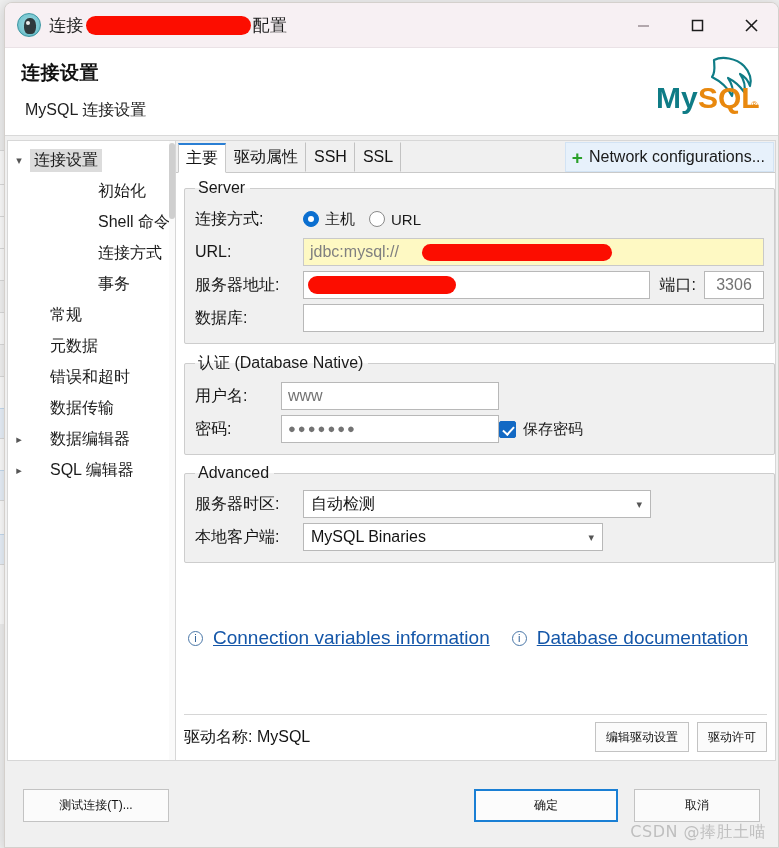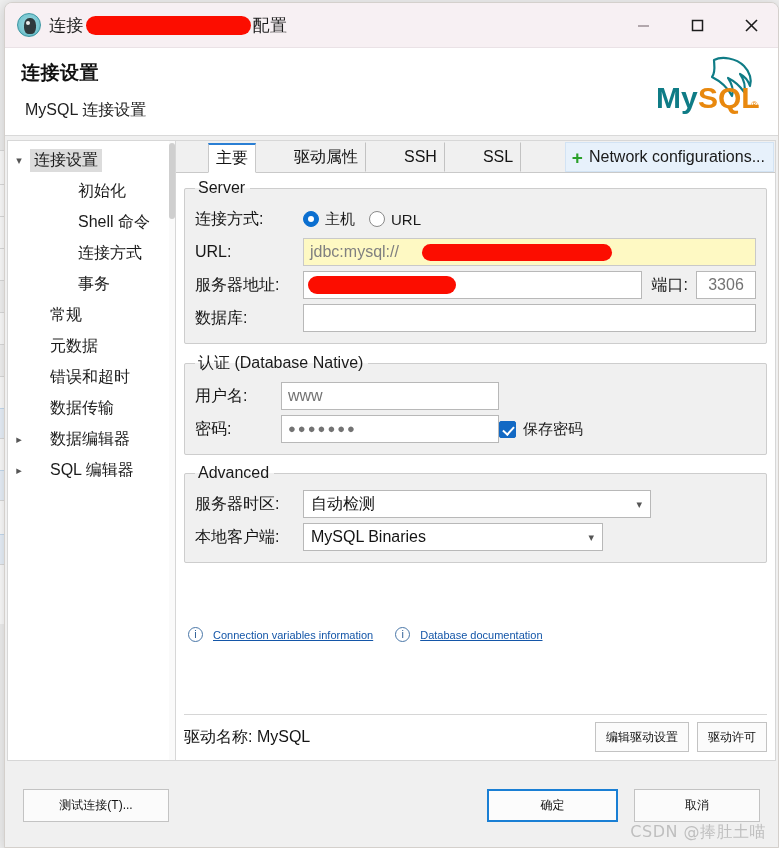--- a/index.html
+++ b/index.html
@@ -121,21 +121,21 @@
   }
   .twisty {
     width: 22px; text-align: center; color: #555; font-size: 11px;
     flex: none; line-height: 1;
   }
   .tree-label { padding: 1px 4px; }
   .tree-item.selected .tree-label {
     background: #dcdcdc;
   }
   .tree-item.lvl1 .tree-label { margin-left: 16px; }
-  .tree-item.lvl2 .tree-label { margin-left: 44px; text-align: center; }
+  .tree-item.lvl2 .tree-label { margin-left: 64px; text-align: center; }
   #tree-scrollbar {
     position: absolute; right: 0; top: 2px; width: 6px; height: 76px;
     background: #cfcfcf; border-radius: 3px;
   }
   #tree-scroll-track {
     position: absolute; right: 0; top: 0; width: 6px; bottom: 0;
     background: #fafafa;
   }
 
   
@@ -154,41 +154,40 @@
     border-bottom: 1px solid #c9c9c9;
     padding-left: 2px;
   }
   .tab {
     height: 30px; padding: 0 7px;
     display: flex; align-items: center;
     font-size: 16px; color: #141414;
     border: 1px solid transparent;
     border-right: 1px solid #c2c2c2;
     background: #f0f0f0;
-    margin-left: 30px;
   }
   .tab.active {
     background: #ffffff;
     border: 1px solid #c9c9c9; border-bottom-color: #ffffff;
     border-top: 2px solid #2a7fd4;
     position: relative; top: 1px;
   }
   #network-btn {
     position: absolute; right: 1px; top: 1px;
     height: 30px; padding: 0 8px 0 6px;
     display: flex; align-items: center; gap: 6px;
     background: #e7f1fb; border: 1px solid #d2e3f4;
     font-size: 16px; color: #1a1a1a;
   }
   .plus { color: #2aa02a; font-size: 19px; line-height: 1; font-weight: bold; }
 
   
   #content {
     flex: 1; background: #ffffff;
-    padding: 6px 8px 0 8px;
+    padding: 6px 0 0 8px;
     position: relative;
   }
 
   fieldset.group {
     border: 1px solid #cdcdcd; border-radius: 2px;
     margin: 0 0 9px 0; padding: 4px 10px 10px 10px;
     background: #f0f0f0;
   }
   fieldset.group > legend {
     font-size: 16px; color: #1a1a1a; padding: 0 5px 0 3px;
@@ -246,21 +245,21 @@
     display: flex; align-items: center; gap: 10px;
     margin-top: 64px; padding-left: 4px;
   }
   .info-icon {
     width: 15px; height: 15px; border: 1px solid #4a77a8;
     border-radius: 50%; color: #2f5f96; font-size: 11px;
     display: flex; align-items: center; justify-content: center;
     flex: none; line-height: 1;
   }
   .link {
-    color: #1456a8; text-decoration: underline; font-size: 11px;
+    color: #1456a8; text-decoration: underline; font-size: 19px;
     margin-right: 12px;
   }
 
   #driver-row {
     position: absolute; left: 8px; right: 8px; bottom: 6px;
     display: flex; align-items: center;
     border-top: 1px solid #d6d6d6; padding-top: 7px; padding-bottom: 2px;
   }
   #driver-name { font-size: 16px; color: #141414; }
   .btn {
@@ -274,21 +273,21 @@
   
   #footer {
     position: absolute; left: 0; right: 0; bottom: 0; height: 84px;
     background: #f0f0f0;
     display: flex; align-items: center;
     padding: 0 18px;
   }
   #footer .spacer { flex: 1; }
   #footer .btn { height: 33px; min-width: 0; }
   #btn-test { width: 146px; }
-  #btn-ok { width: 131px; margin-right: 16px; }
+  #btn-ok { width: 144px; margin-right: 16px; }
   #btn-cancel { width: 126px; }
 
   #watermark {
     position: absolute; right: 12px; bottom: 4px;
     font-size: 16px; color: rgba(130,130,130,.45);
     letter-spacing: .5px; pointer-events: none;
     font-family: "DejaVu Sans", sans-serif;
   }
 </style>
 </head>

